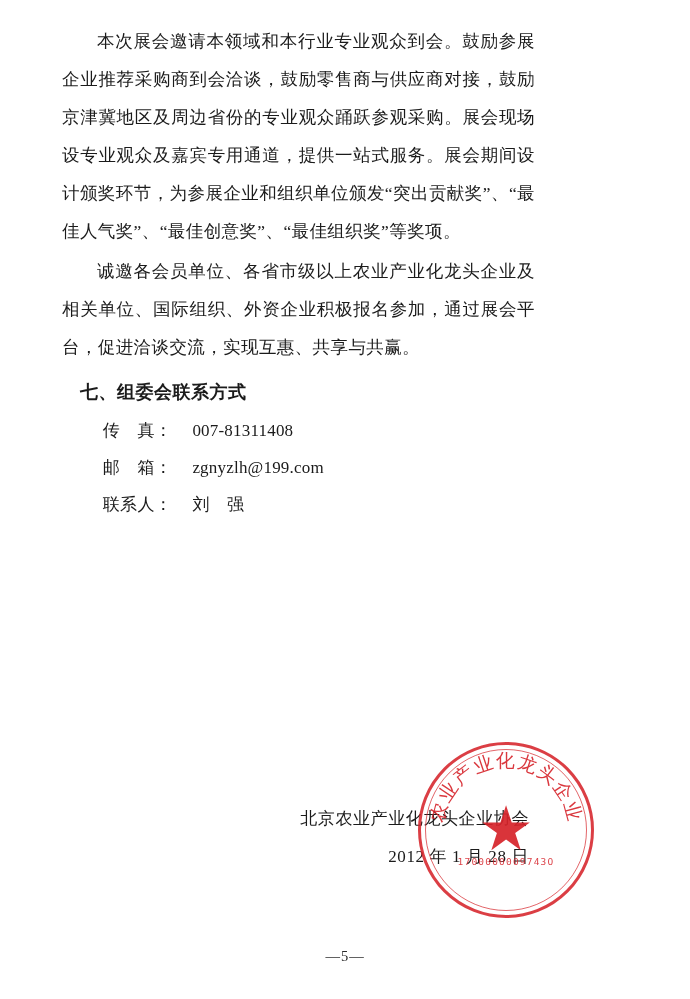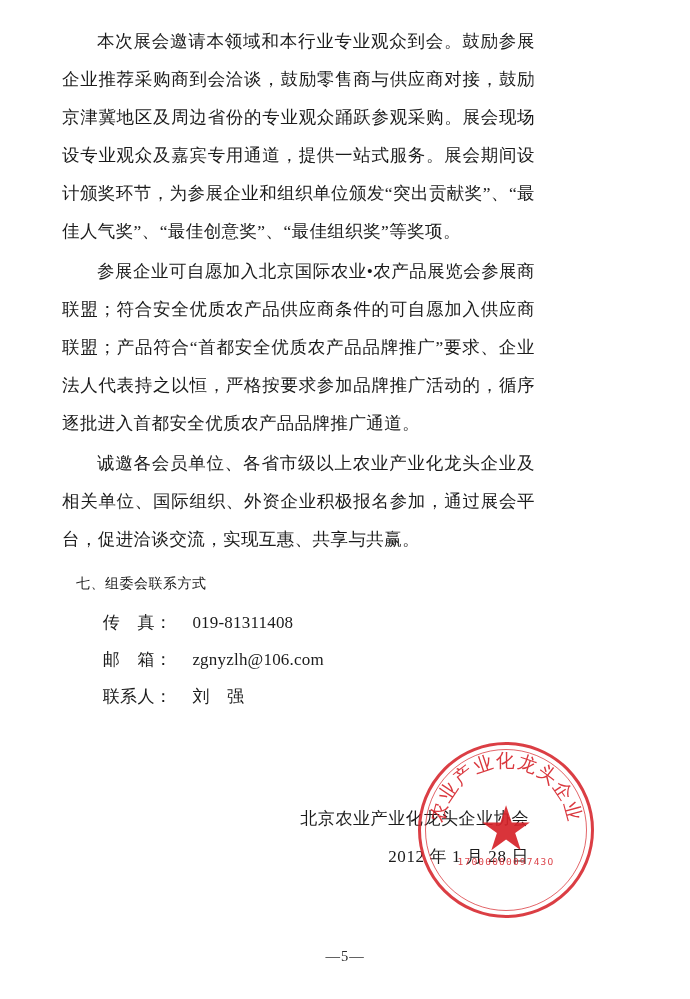--- a/index.html
+++ b/index.html
@@ -26,23 +26,23 @@
   .para {
     font-size: 17.5px;
     line-height: 38px;
     text-align: justify;
     text-justify: inter-ideograph;
     text-indent: 2em;
     margin: 0 0 2px 0;
     letter-spacing: 0.4px;
   }
   .section-head {
-    font-size: 14px;
+    font-size: 18px;
     line-height: 40px;
-    font-weight: normal;
+    font-weight: bold;
     margin: 6px 0 0 0;
     text-indent: 1em;
     letter-spacing: 0.5px;
   }
   .contact-list {
     margin: 0;
     padding: 0;
     list-style: none;
   }
   .contact-row {
@@ -143,28 +143,27 @@
     color: #2a2a2a;
     letter-spacing: 1px;
   }
 </style>
 </head>
 <body>
 
 <div class="page">
 
   <p class="para">本次展会邀请本领域和本行业专业观众到会。鼓励参展企业推荐采购商到会洽谈，鼓励零售商与供应商对接，鼓励京津冀地区及周边省份的专业观众踊跃参观采购。展会现场设专业观众及嘉宾专用通道，提供一站式服务。展会期间设计颁奖环节，为参展企业和组织单位颁发“突出贡献奖”、“最佳人气奖”、“最佳创意奖”、“最佳组织奖”等奖项。</p>
-  <p class="para">参展企业可自愿加入北京国际农业•农产品展览会参展商联盟；符合安全优质农产品供应商条件的可自愿加入供应商联盟；产品符合“首都安全优质农产品品牌推广”要求、企业法人代表持之以恒，严格按要求参加品牌推广活动的，循序逐批进入首都安全优质农产品品牌推广通道。</p>
   <p class="para">诚邀各会员单位、各省市级以上农业产业化龙头企业及相关单位、国际组织、外资企业积极报名参加，通过展会平台，促进洽谈交流，实现互惠、共享与共赢。</p>
 
   <h2 class="section-head">七、组委会联系方式</h2>
 
   <ul class="contact-list">
-    <li class="contact-row"><span class="lbl">传　真：</span><span class="val mono">019-81311408</span></li>
-    <li class="contact-row"><span class="lbl">邮　箱：</span><span class="val mono">zgnyzlh@106.com</span></li>
+    <li class="contact-row"><span class="lbl">传　真：</span><span class="val mono">007-81311408</span></li>
+    <li class="contact-row"><span class="lbl">邮　箱：</span><span class="val mono">zgnyzlh@199.com</span></li>
     <li class="contact-row"><span class="lbl">联系人：</span><span class="val">刘　强</span></li>
   </ul>
 
   <div class="sign-block">
     <div class="sign-line">北京农业产业化龙头企业协会</div>
     <div class="sign-line">2012 年 1 月 28 日</div>
   </div>
 
   <div class="seal">
     <div class="ring"></div>

